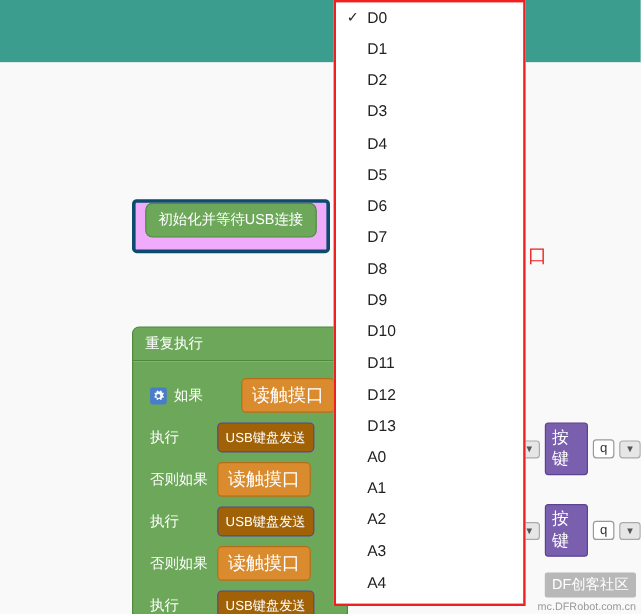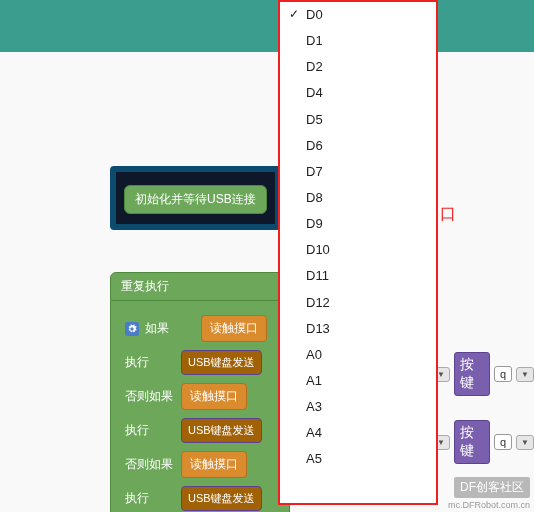--- a/index.html
+++ b/index.html
@@ -2,31 +2,31 @@
 <html><head>
 <meta charset="utf-8">
 <style>
   * { box-sizing: border-box; margin: 0; padding: 0; font-family: Arial, "Microsoft YaHei", sans-serif; }
   body { width: 534px; height: 512px; background: #f5f5f5; overflow: hidden; position: relative; }
   .topbar { height: 52px; background: #3b9d8e; width: 100%; }
   .canvas { position: relative; width: 100%; height: calc(100% - 52px); background: #f9f9f9; }
 
   .hat-block { position: absolute; left: 110px; top: 115px; }
   .hat-cap { background: #6da85a; border: 1px solid #4e8a3c; border-radius: 12px 12px 4px 4px; padding: 4px 10px 2px 10px; color: #fff; font-size: 12px; display: inline-block; }
-  .hat-body { background: #0f172a; border: 6px solid #0c4a6e; border-radius: 4px; padding: 13px 8px 10px 8px; margin-top: -1px; }
+  .hat-body { background: #f0abfc; border: 3px solid #0c4a6e; border-radius: 4px; padding: 0 8px 10px 8px; margin-top: -1px; }
   .pill { display: inline-block; background: #6da85a; color: #fff; font-size: 12px; padding: 5px 10px; border-radius: 6px; border: 1px solid #4e8a3c; }
 
   .loop-block { position: absolute; left: 110px; top: 220px; width: 180px; }
   .loop-head { background: #6da85a; border: 1px solid #4e8a3c; border-radius: 6px 6px 0 0; padding: 5px 10px; color: #fff; font-size: 12px; }
   .loop-body { background: #6da85a; border: 1px solid #4e8a3c; border-top: none; padding: 6px 4px 6px 14px; }
   .row { margin: 8px 0; display: flex; align-items: center; gap: 6px; }
   .lbl { color: #fff; font-size: 12px; min-width: 50px; }
   .gear { width: 14px; height: 14px; display: inline-flex; align-items: center; justify-content: center; background: #4a7dc9; border-radius: 2px; }
   .gear svg { width: 10px; height: 10px; fill: #fff; }
-  .orange { background: #d98b2e; color: #fff; font-size: 12px; padding: 4px 8px; border-radius: 4px; border: 1px solid #b56f1a; white-space: nowrap; overflow: hidden; }
+  .orange { background: #d98b2e; color: #fff; font-size: 15px; padding: 4px 8px; border-radius: 4px; border: 1px solid #b56f1a; white-space: nowrap; overflow: hidden; }
   .purple { background: #a16207; color: #fff; font-size: 11px; padding: 4px 6px; border-radius: 4px; border: 1px solid #5c4390; white-space: nowrap; overflow: hidden; }
 
   .side-text { position: absolute; left: 440px; top: 150px; color: #f02020; font-size: 16px; line-height: 1.5; }
 
   .right-blocks { position: absolute; left: 430px; top: 300px; display: flex; flex-direction: column; gap: 24px; }
   .rb-row { display: flex; align-items: center; gap: 4px; }
   .dd { background: #e6e6e6; border: 1px solid #aaa; border-radius: 3px; font-size: 11px; padding: 2px 4px; color: #555; display: inline-flex; align-items: center; gap: 2px; }
   .dd .tri { font-size: 8px; }
   .chip { background: #fff; border: 1px solid #999; border-radius: 3px; font-size: 11px; padding: 1px 5px; color: #333; }
   .mini-lbl { background: #7a5faf; color: #fff; font-size: 14px; padding: 3px 5px; border-radius: 3px; border: 1px solid #5c4390; }
@@ -116,28 +116,30 @@
   </div>
 
   <div class="watermark">DF创客社区</div>
   <div class="watermark2">mc.DFRobot.com.cn</div>
 </div>
 
 <div class="dropdown" id="pin-dropdown">
     <div class="item sel">D0</div>
     <div class="item">D1</div>
     <div class="item">D2</div>
+    <div class="item">D3</div>
     <div class="item">D4</div>
     <div class="item">D5</div>
     <div class="item">D6</div>
     <div class="item">D7</div>
     <div class="item">D8</div>
     <div class="item">D9</div>
     <div class="item">D10</div>
     <div class="item">D11</div>
     <div class="item">D12</div>
     <div class="item">D13</div>
     <div class="item">A0</div>
     <div class="item">A1</div>
+    <div class="item">A2</div>
     <div class="item">A3</div>
     <div class="item">A4</div>
     <div class="item">A5</div>
   </div>
 
 </body></html>

